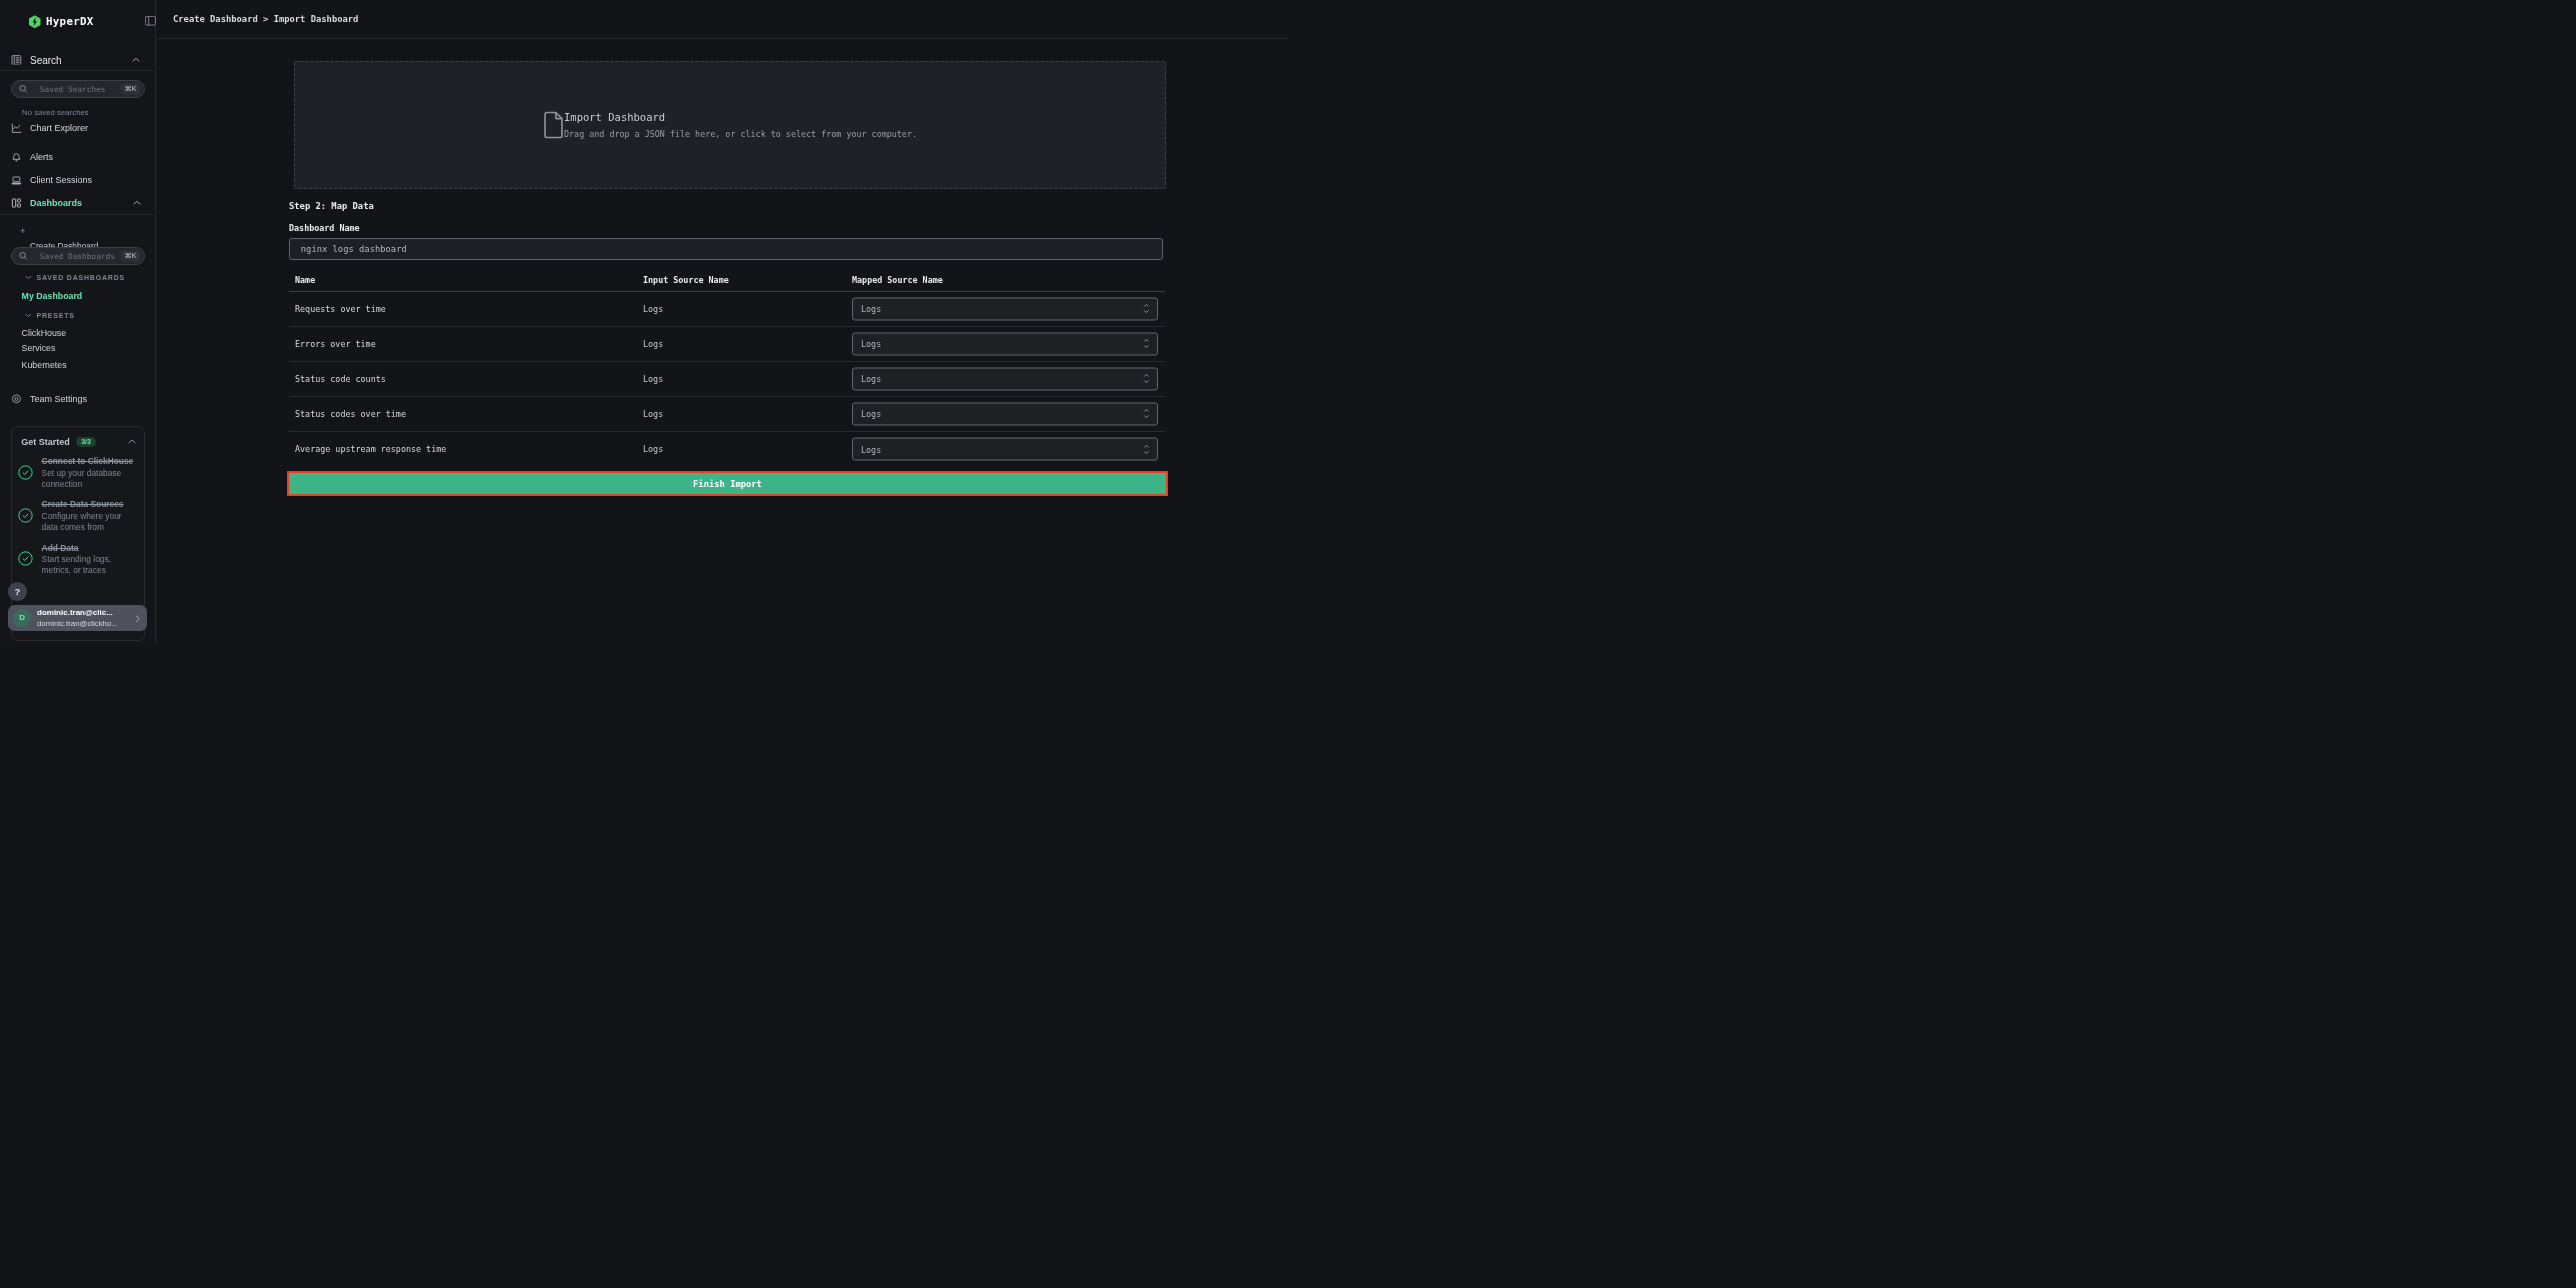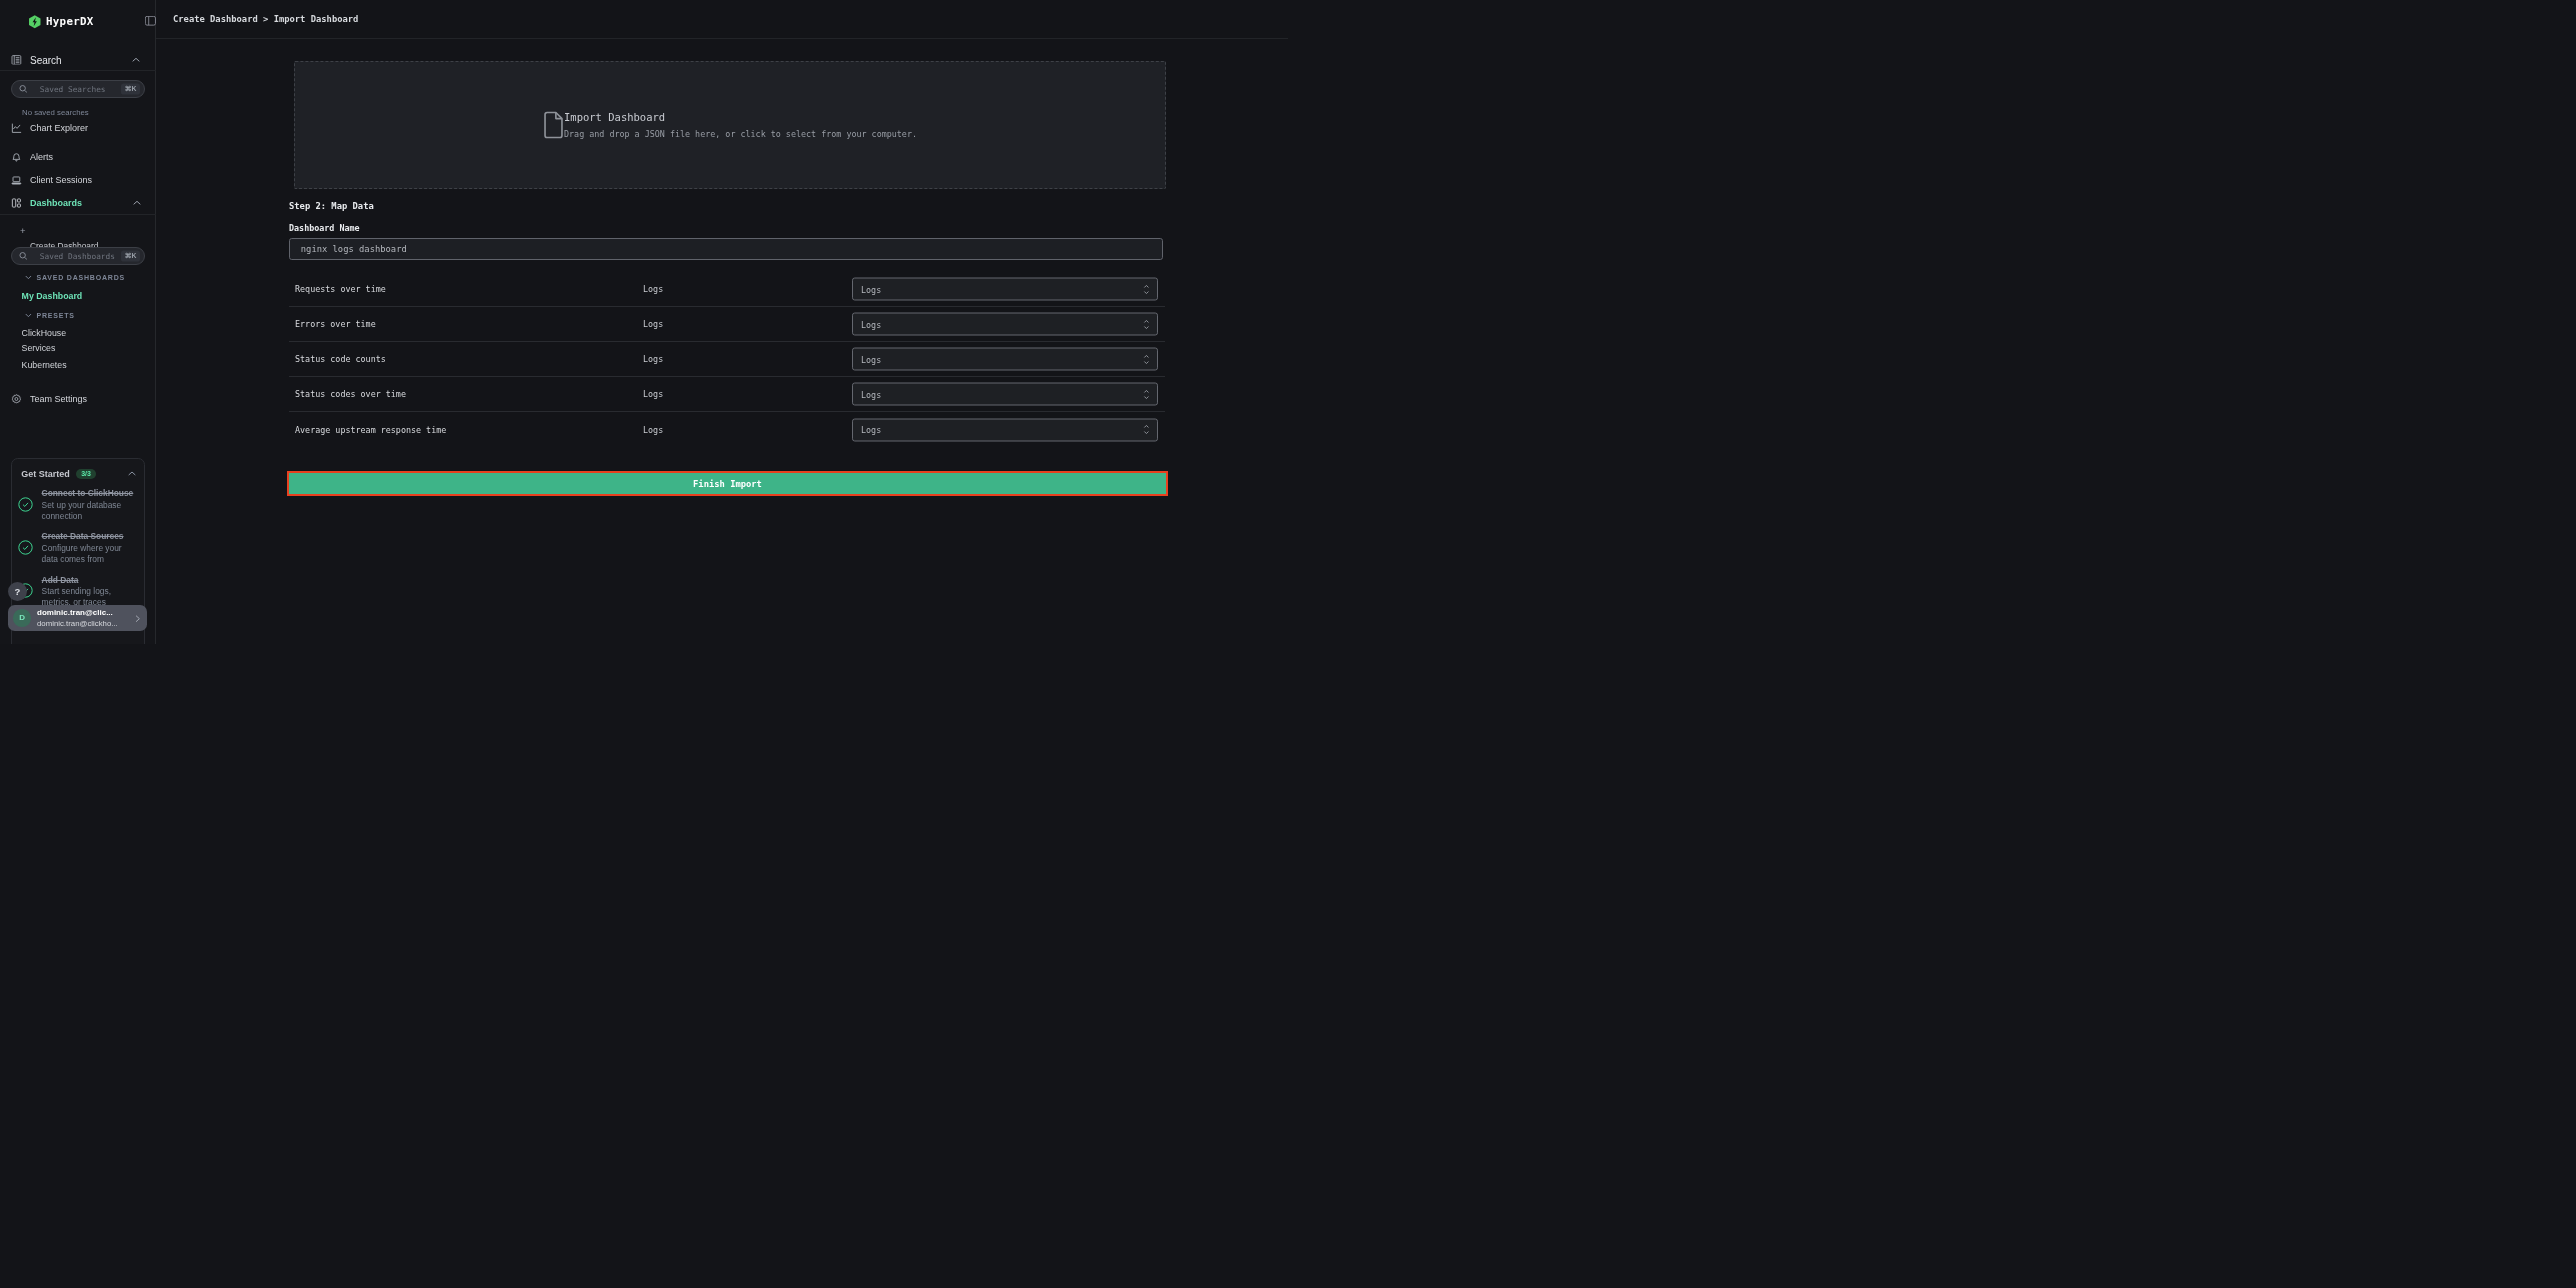--- a/index.html
+++ b/index.html
@@ -56,21 +56,21 @@
   .nav-item.active .nav-label { color:#6ee3b7; font-weight:bold; }
 
   .sub-item { position:absolute; left:21.6px; font-size:8.8px; color:#d2d5da; cursor:pointer; white-space:nowrap; }
   .tree-header { position:absolute; left:25px; cursor:pointer; display:flex; align-items:center; gap:4.7px; }
   .tree-header .th-label { font-size:7px; letter-spacing:0.8px; color:#7e8697; font-weight:bold; }
   .active-sub { color:#6ee3b7; font-weight:bold; font-size:8.8px; position:absolute; left:21.6px; cursor:pointer; }
 
   
   #get-started {
     position:absolute; left:10.8px; top:426px; width:134px; height:215px;
-    border:0.7px solid #2a2c32; border-radius:6.8px; background:#16171b;margin-top:32px;
+    border:0.7px solid #2a2c32; border-radius:6.8px; background:#16171b;
   }
   .gs-header { position:absolute; left:9.5px; right:8px; top:8px; height:13.5px; display:flex; align-items:center; cursor:pointer; }
   .gs-title { font-size:9px; font-weight:bold; color:#c4c6cd; }
   .gs-badge {
     margin-left:6px; background:#20402f; color:#5ce8a8; font-size:7px; font-weight:bold;
     border-radius:675px; padding:1.4px 5.4px;
   }
   .gs-chevron { margin-left:auto; width:8px; height:5.4px; }
   .gs-items { position:absolute; left:6px; top:28px; width:123px; display:flex; flex-direction:column; gap:8.8px; }
   .gs-item { display:flex; align-items:center; gap:8.8px; }
@@ -392,20 +392,25 @@
     </span>
   </div>
 </div>
 
 <div id="step-label" class="main-label">Step 2: Map Data</div>
 <div id="name-label" class="main-label">Dashboard Name</div>
 
 <input id="dash-name-input" value="nginx logs dashboard" style="">
 
 <div id="map-table">
+  <div class="t-header">
+    <span class="th c1">Name</span>
+    <span class="th c2">Input Source Name</span>
+    <span class="th c3">Mapped Source Name</span>
+  </div>
 
   <div class="t-row">
     <span class="cell-name">Requests over time</span>
     <span class="cell-input">Logs</span>
     <div class="select-box">
       <span class="sel-val">Logs</span>
       <span class="sel-arrows">
         <svg width="6.8" height="10.8" viewBox="0 0 10 16" fill="none" stroke="#9599a0" stroke-width="1.4">
             <polyline points="2,5 5,2 8,5"></polyline>
             <polyline points="2,11 5,14 8,11"></polyline>

